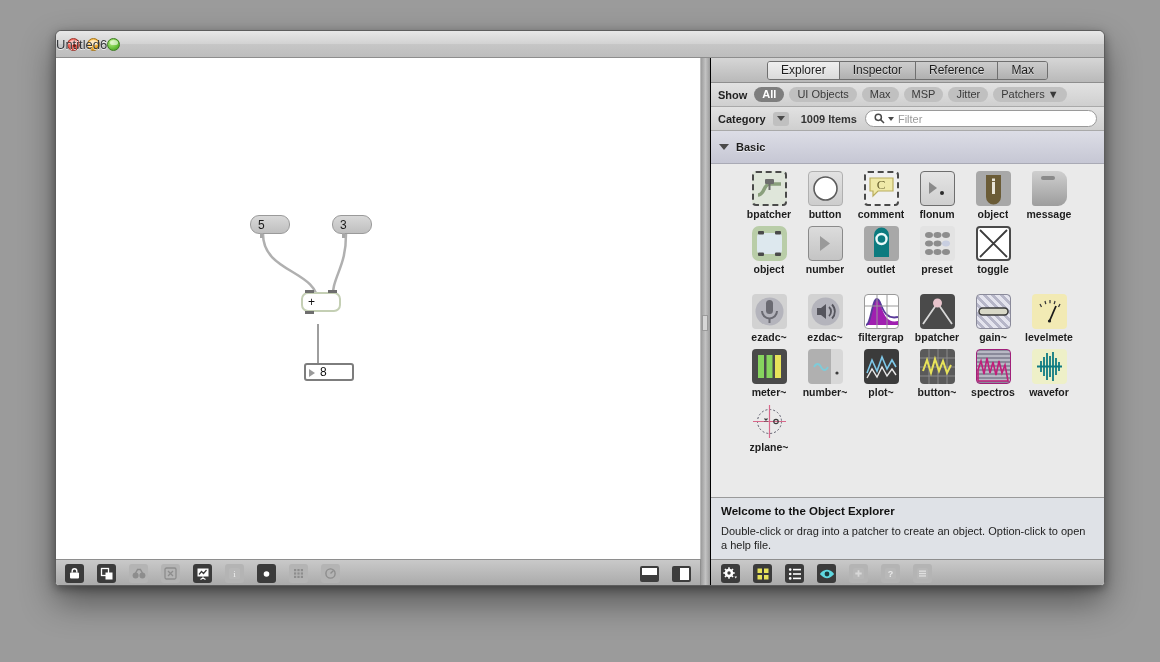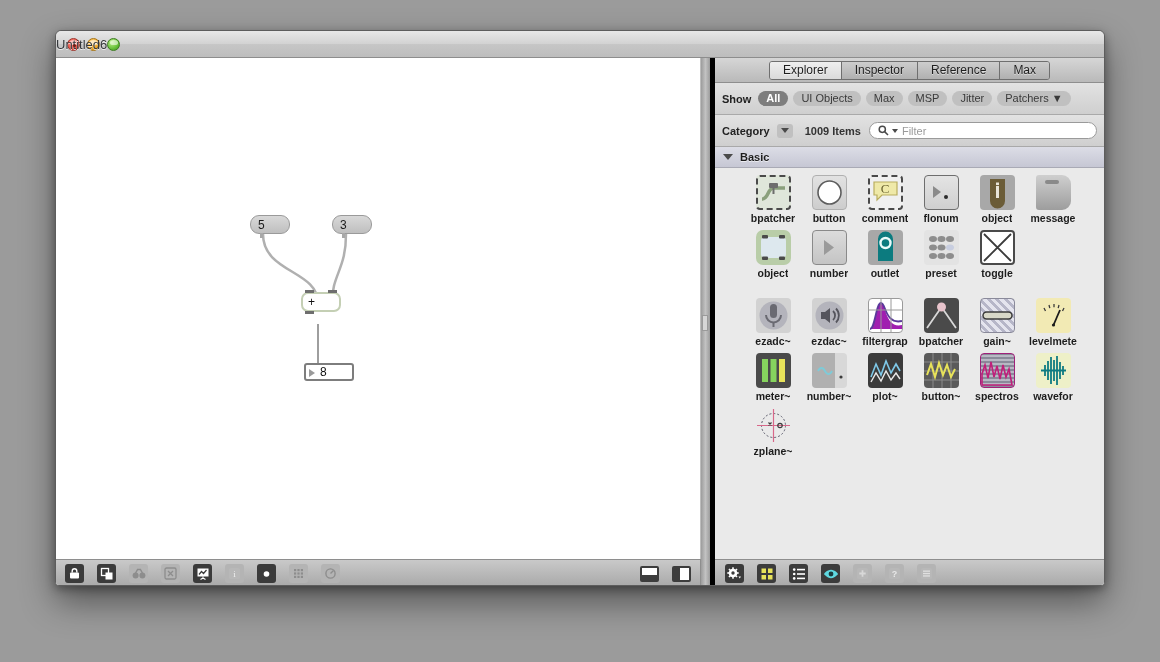--- a/index.html
+++ b/index.html
@@ -69,53 +69,53 @@
   .tsep{flex:1;}
   .panelico{width:19px;height:16px;border:2px solid #3d3d3d;border-radius:2px;background:#fff;position:relative;}
   .panelico.h::after{content:"";position:absolute;left:0;right:0;bottom:0;height:5px;background:#3d3d3d;}
   .panelico.v::after{content:"";position:absolute;left:0;top:0;bottom:0;width:6px;background:#3d3d3d;}
 
   
   .divider{width:9px;background:linear-gradient(to right,#9c9c9c,#c2c2c2,#9c9c9c);position:relative;}
   .divider .grip{position:absolute;left:1px;top:50%;margin-top:-8px;width:6px;height:16px;background:#d6d6d6;border:1px solid #9a9a9a;}
 
   
-  .sidebar{flex:1;display:flex;flex-direction:column;background:#e9e9e9;border-left:5px solid #000000;}
+  .sidebar{flex:1;display:flex;flex-direction:column;background:#e9e9e9;border-left:1px solid #000000;}
   .tabrow{
     height:25px; display:flex; align-items:center; justify-content:center;
     background:linear-gradient(to bottom,#d6d6d6,#b9b9b9);
     border-bottom:1px solid #8e8e8e;
   }
   .tabs{display:flex;border:1px solid #6f6f6f;border-radius:3px;overflow:hidden;height:19px;}
   .tab{
     padding:0 13px;font-size:12px;line-height:17px;color:#1e1e1e;
     background:linear-gradient(to bottom,#cdcdcd,#b0b0b0);
     border-right:1px solid #6f6f6f; text-shadow:0 1px 0 rgba(255,255,255,.5);
   }
   .tab:last-child{border-right:none;}
   .tab.active{background:linear-gradient(to bottom,#efefef,#dadada);}
 
-  .showrow,.catrow{height:32px;display:flex;align-items:center;padding:4px 7px;
+  .showrow,.catrow{height:24px;display:flex;align-items:center;padding:4px 7px;
     background:linear-gradient(to bottom,#e2e2e2,#cfcfcf); border-bottom:1px solid #a9a9a9;}
   .rowlabel{font-size:11px;font-weight:bold;color:#222;margin-right:7px;}
   .pill{
     height:15px;padding:0 8px;border-radius:8px;font-size:11px;line-height:15px;
     background:#c0c0c0;color:#3a3a3a;margin-right:5px;text-align:center;
   }
   .pill.sel{background:#7e7e7e;color:#fff;font-weight:bold;}
   .catbtn{width:16px;height:14px;border-radius:3px;background:#c0c0c0;display:flex;align-items:center;justify-content:center;margin-right:12px;}
   .caret{width:0;height:0;border-left:4px solid transparent;border-right:4px solid transparent;border-top:5px solid #4a4a4a;}
   .items{font-size:11px;color:#333;font-weight:bold;margin-right:8px;}
   .search{flex:1;height:17px;background:#fff;border:1px solid #9a9a9a;border-radius:9px;display:flex;align-items:center;padding:0 8px;}
   .search .ph{font-size:11px;color:#9a9a9a;margin-left:4px;}
 
   
   .palette{flex:1;overflow:hidden;background:#eaeaea;}
   .sechead{
-    height:21px;display:flex;align-items:center;padding:0 8px;font-size:11px;font-weight:bold;color:#1d1d1d;
+    height:33px;display:flex;align-items:center;padding:0 8px;font-size:11px;font-weight:bold;color:#1d1d1d;
     background:linear-gradient(to bottom,#dcdde6,#c6c7d4); border-bottom:1px solid #a9aab5;
     text-shadow:0 1px 0 rgba(255,255,255,.6);
   }
   .sechead .tri{width:0;height:0;border-left:5px solid transparent;border-right:5px solid transparent;border-top:6px solid #4a4a4a;margin-right:7px;}
   .grid{display:flex;flex-wrap:wrap;padding:7px 0 6px 30px;}
   .cell{width:56px;margin:0 0 6px 0;display:flex;flex-direction:column;align-items:center;}
   .ic{width:35px;height:35px;border-radius:4px;position:relative;overflow:hidden;}
   .cap{font-size:10.5px;color:#1d1d1d;margin-top:2px;white-space:nowrap;overflow:hidden;max-width:56px;font-weight:bold;}
 
   
@@ -556,20 +556,24 @@
                   <path d="M17.5 1v33M1 17.5h33" stroke="#d8688a" stroke-width="1.2"></path>
                   <path d="M12.5 14.5l3 3M15.5 14.5l-3 3" stroke="#3b3b3b" stroke-width="1.2"></path>
                   <circle cx="24" cy="17.5" r="2.2" fill="none" stroke="#3b3b3b" stroke-width="1.2"></circle>
                 </svg>
             </span>
             <span class="cap">zplane~</span>
           </div>
         </div>
       </div>
 
+      <div class="info">
+        <h4>Welcome to the Object Explorer</h4>
+        <p>Double-click or drag into a patcher to create an object. Option-click to open a help file.</p>
+      </div>
 
       <div class="sbar">
         <div class="ticon on">
           <svg width="15" height="13" viewBox="0 0 15 13">
               <g fill="#fff">
                 <circle cx="6" cy="6" r="4.3"></circle>
                 <g>
                   <rect x="5.2" y="0.3" width="1.6" height="11.4"></rect>
                   <rect x="0.3" y="5.2" width="11.4" height="1.6"></rect>
                   <rect x="5.2" y="0.3" width="1.6" height="11.4" transform="rotate(45 6 6)"></rect>

